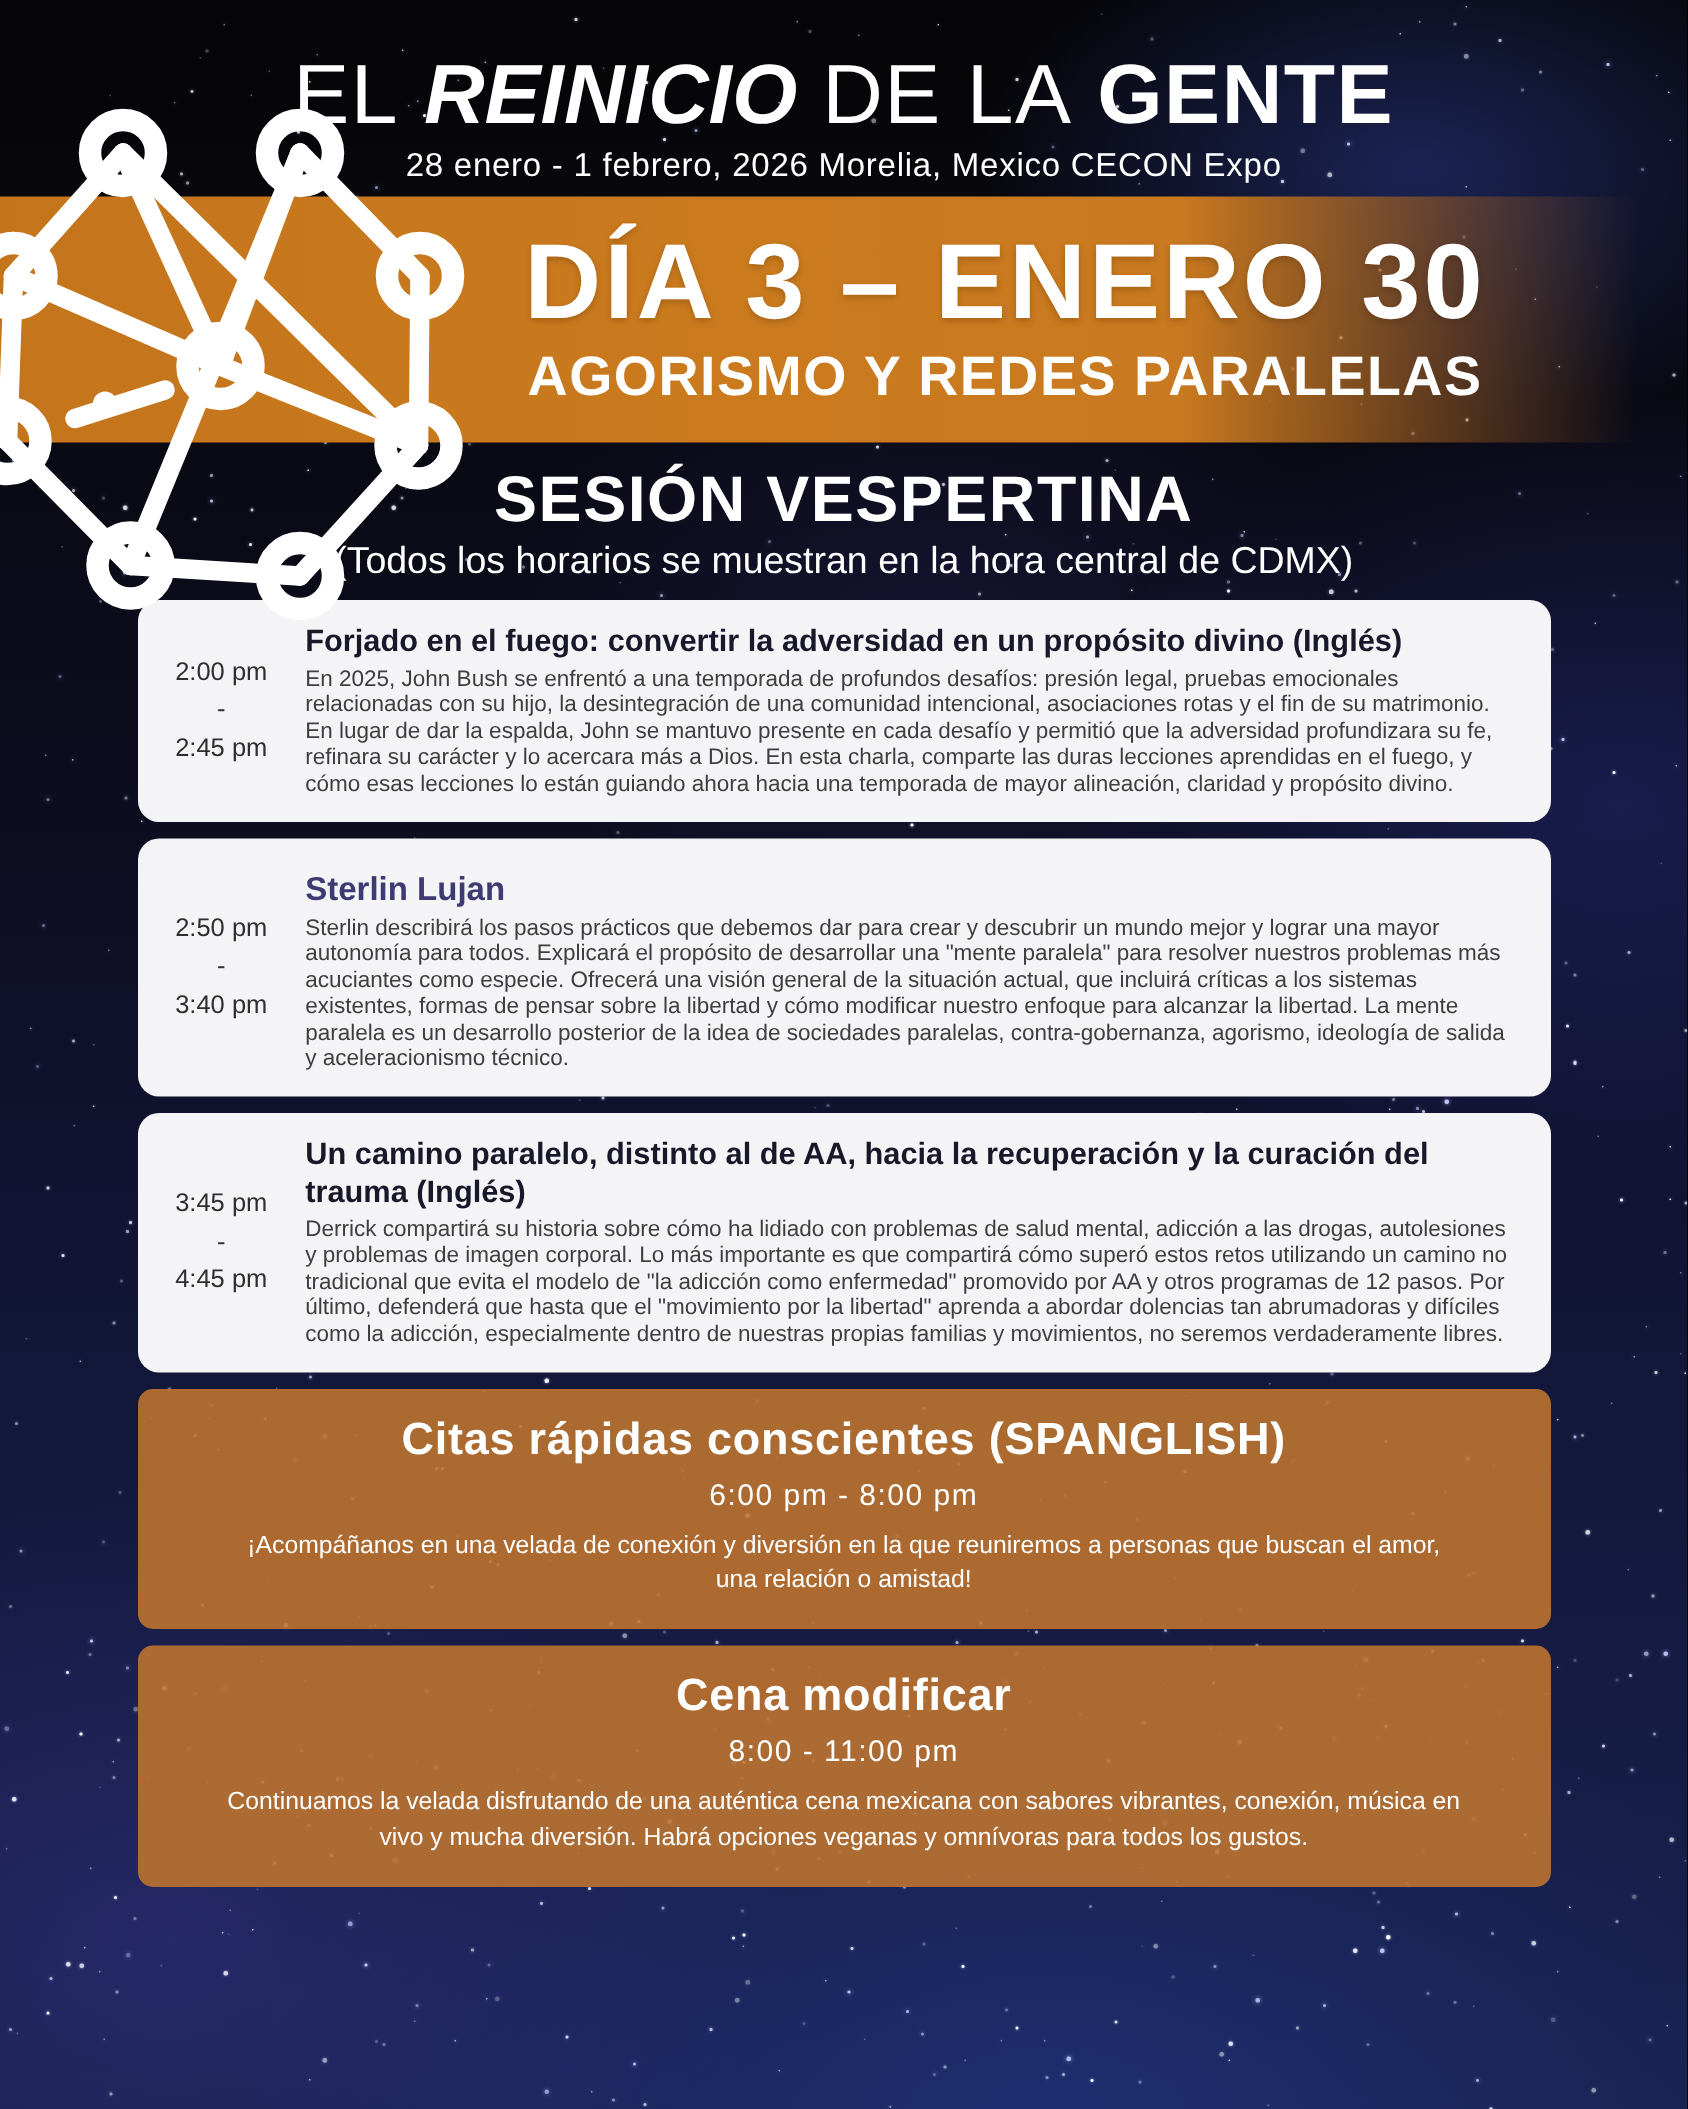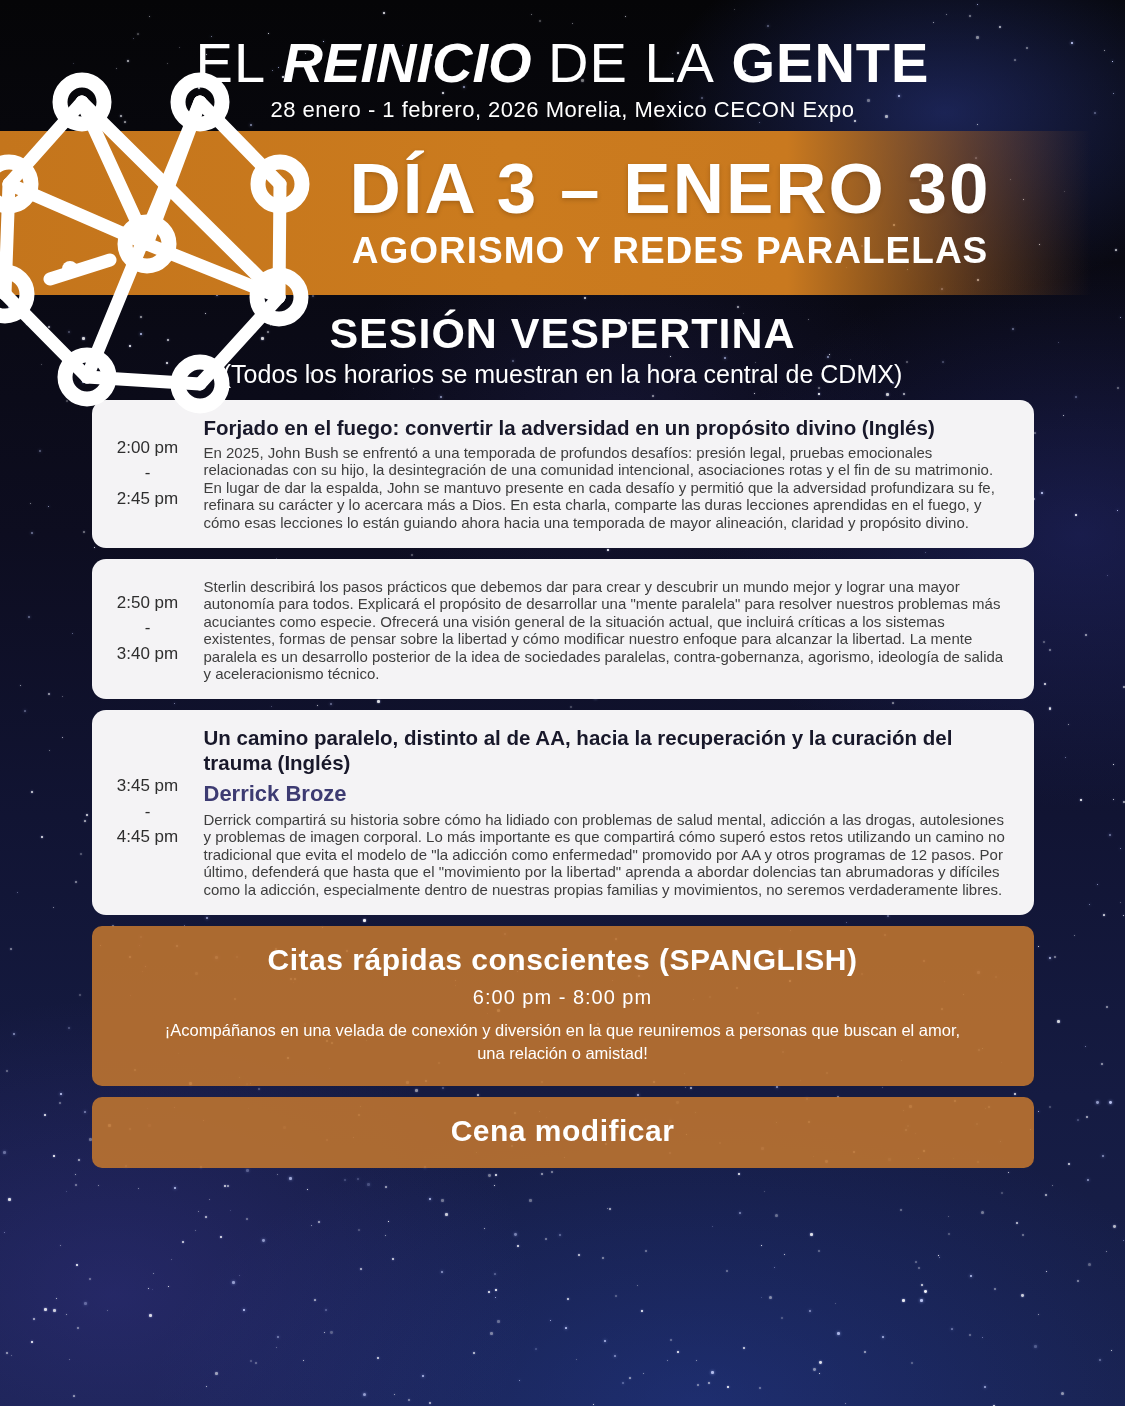--- a/index.html
+++ b/index.html
@@ -959,40 +959,42 @@
     </div>
   </section>
 
   <section class="talk-card">
     <div class="talk-time">
       <div>2:50 pm</div>
       <div>-</div>
       <div>3:40 pm</div>
     </div>
     <div class="talk-body">
+      <div class="talk-speaker">Sterlin Lujan</div>
       <p class="talk-desc">Sterlin describirá los pasos prácticos que debemos dar para crear y descubrir un mundo mejor y lograr una mayor autonomía para todos. Explicará el propósito de desarrollar una "mente paralela" para resolver nuestros problemas más acuciantes como especie. Ofrecerá una visión general de la situación actual, que incluirá críticas a los sistemas existentes, formas de pensar sobre la libertad y cómo modificar nuestro enfoque para alcanzar la libertad. La mente paralela es un desarrollo posterior de la idea de sociedades paralelas, contra-gobernanza, agorismo, ideología de salida y aceleracionismo técnico.</p>
     </div>
   </section>
 
   <section class="talk-card">
     <div class="talk-time">
       <div>3:45 pm</div>
       <div>-</div>
       <div>4:45 pm</div>
     </div>
     <div class="talk-body">
       <h2 class="talk-title">Un camino paralelo, distinto al de AA, hacia la recuperación y la curación del trauma (Inglés)</h2>
-      <div class="talk-speaker">Derrick Broze</div>
       <p class="talk-desc">Derrick compartirá su historia sobre cómo ha lidiado con problemas de salud mental, adicción a las drogas, autolesiones y problemas de imagen corporal. Lo más importante es que compartirá cómo superó estos retos utilizando un camino no tradicional que evita el modelo de "la adicción como enfermedad" promovido por AA y otros programas de 12 pasos. Por último, defenderá que hasta que el "movimiento por la libertad" aprenda a abordar dolencias tan abrumadoras y difíciles como la adicción, especialmente dentro de nuestras propias familias y movimientos, no seremos verdaderamente libres.</p>
     </div>
   </section>
 
   <section class="event-card">
     <div class="event-title-line">Citas rápidas conscientes (SPANGLISH)</div>
     <div class="event-time">6:00 pm - 8:00 pm</div>
     <div class="event-desc">¡Acompáñanos en una velada de conexión y diversión en la que reuniremos a personas que buscan el amor, una relación o amistad!</div>
   </section>
 
   <section class="event-card">
     <div class="event-title-line">Cena modificar</div>
+    <div class="event-time">8:00 - 11:00 pm</div>
+    <div class="event-desc">Continuamos la velada disfrutando de una auténtica cena mexicana con sabores vibrantes, conexión, música en vivo y mucha diversión. Habrá opciones veganas y omnívoras para todos los gustos.</div>
   </section>
 
 </div>
 
 </body></html>

